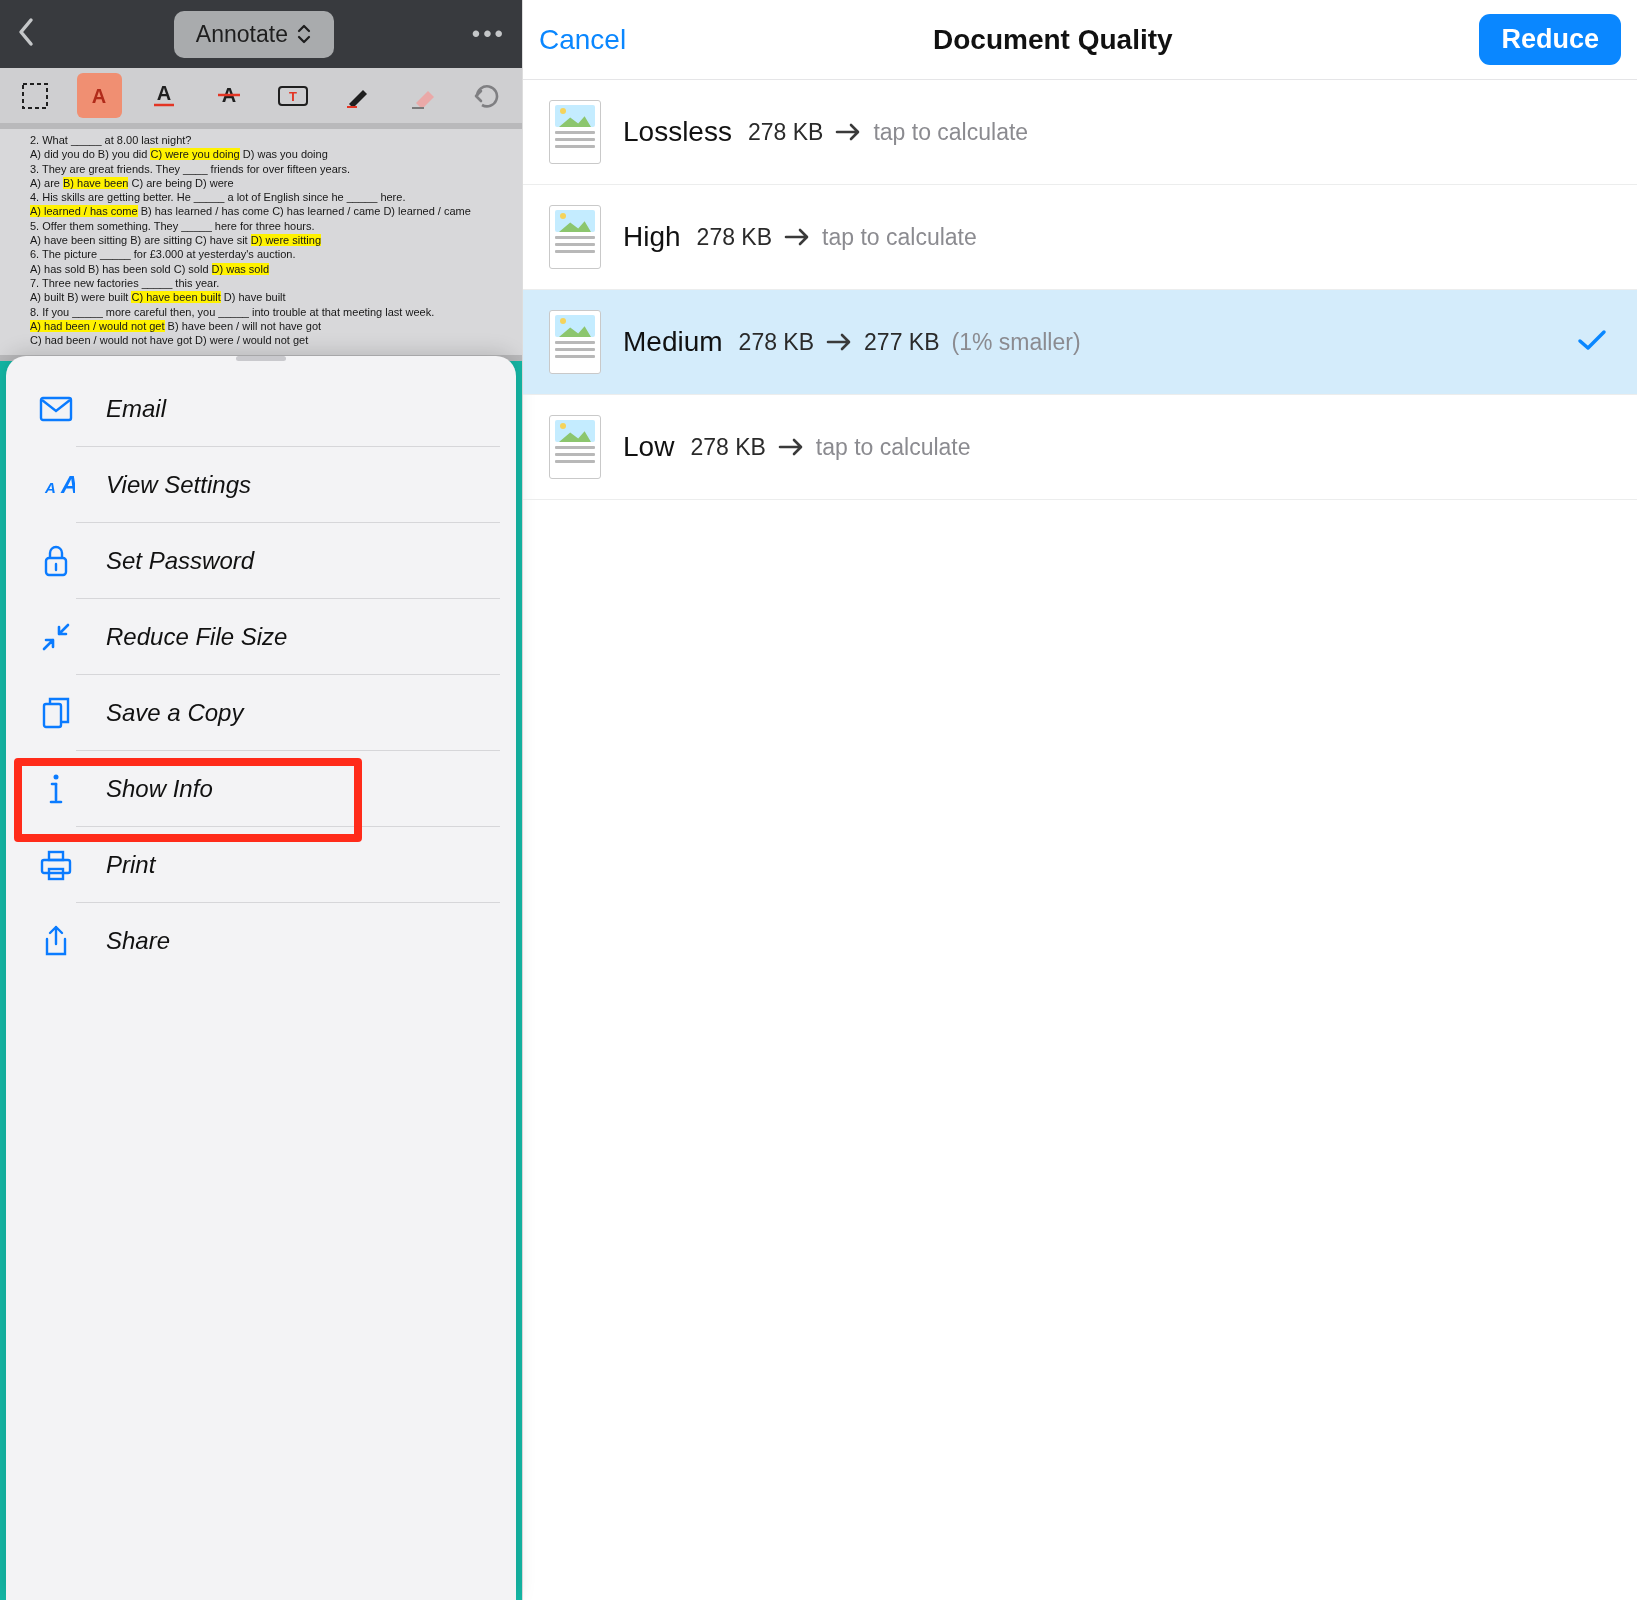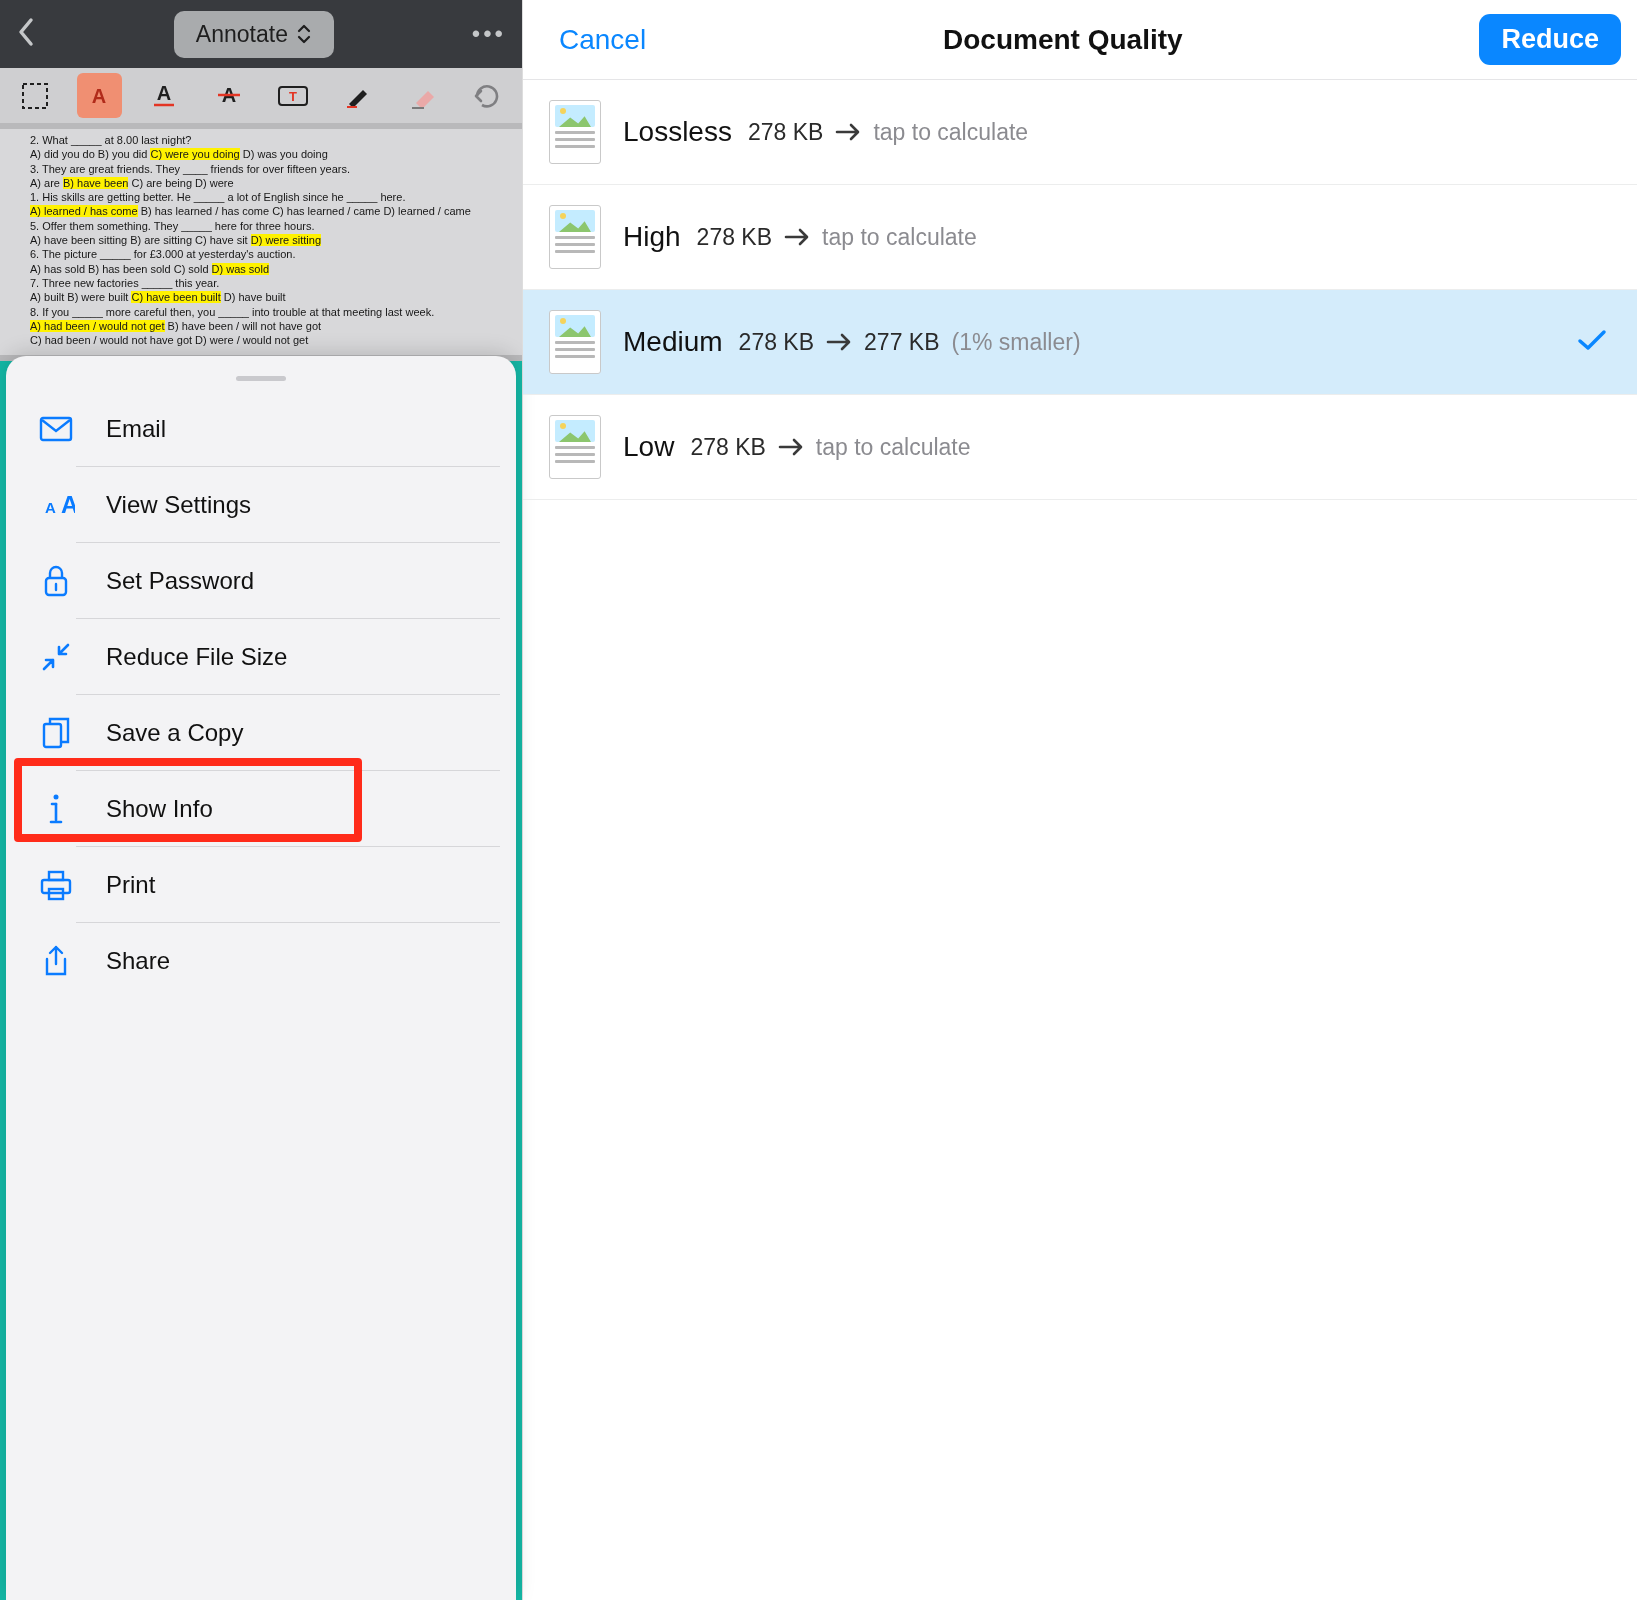--- a/index.html
+++ b/index.html
@@ -73,21 +73,21 @@
   .qgroup:first-child { margin-top: 0; }
   .hl { background: #fff200; }
   
   .sheet {
     position: absolute;
     left: 6px; right: 6px; bottom: 0;
     top: 356px;
     background: #f3f3f5;
     border-radius: 20px 20px 0 0;
     box-shadow: 0 -4px 20px rgba(0,0,0,0.15);
-    padding-top: 20px;
+    font-style: italic;
   }
   .grabber {
     width: 50px; height: 5px; border-radius: 3px;
     background: #c9c9cd; margin: 0 auto 10px;
   }
   .menu { padding: 0 0 0 0; }
   .menuitem {
     display: flex; align-items: center;
     height: 76px;
     padding: 0 0 0 30px;
@@ -115,21 +115,21 @@
   }
   
   .rhead {
     height: 80px;
     display: flex;
     align-items: center;
     justify-content: space-between;
     padding: 0 16px;
     border-bottom: 1px solid #e5e5e7;
   }
-  .cancel { color: #0a87ff; font-size: 28px; font-weight: 500; margin-left: 20px; }
+  .cancel { color: #0a87ff; font-size: 28px; font-weight: 500; }
   .rtitle { font-size: 28px; font-weight: 700; color: #111; }
   .reduce-btn {
     background: #0a87ff; color: #fff;
     font-size: 27px; font-weight: 600;
     border-radius: 11px;
     padding: 10px 22px;
   }
   .qlist { }
   .qitem {
     display: flex; align-items: center;
@@ -231,21 +231,21 @@
     <div class="docpage">
       <div class="qgroup">
         <div class="docline">2. What _____ at 8.00 last night?</div>
         <div class="docline"><span>A) did you do B) you did </span><span class="hl">C) were you doing</span><span> D) was you doing</span></div>
       </div>
       <div class="qgroup">
         <div class="docline">3. They are great friends. They ____ friends for over fifteen years.</div>
         <div class="docline"><span>A) are </span><span class="hl">B) have been</span><span> C) are being D) were</span></div>
       </div>
       <div class="qgroup">
-        <div class="docline">1. His skills are getting better. He _____ a lot of English since he _____ here.</div>
+        <div class="docline">4. His skills are getting better. He _____ a lot of English since he _____ here.</div>
         <div class="docline"><span class="hl">A) learned / has come</span><span> B) has learned / has come C) has learned / came D) learned / came</span></div>
       </div>
       <div class="qgroup">
         <div class="docline">5. Offer them something. They _____ here for three hours.</div>
         <div class="docline"><span>A) have been sitting B) are sitting  C) have sit  </span><span class="hl">D) were sitting</span></div>
       </div>
       <div class="qgroup">
         <div class="docline">6. The picture _____ for £3.000 at yesterday's auction.</div>
         <div class="docline"><span>A) has sold B) has been sold C) sold  </span><span class="hl">D) was sold</span></div>
       </div>

